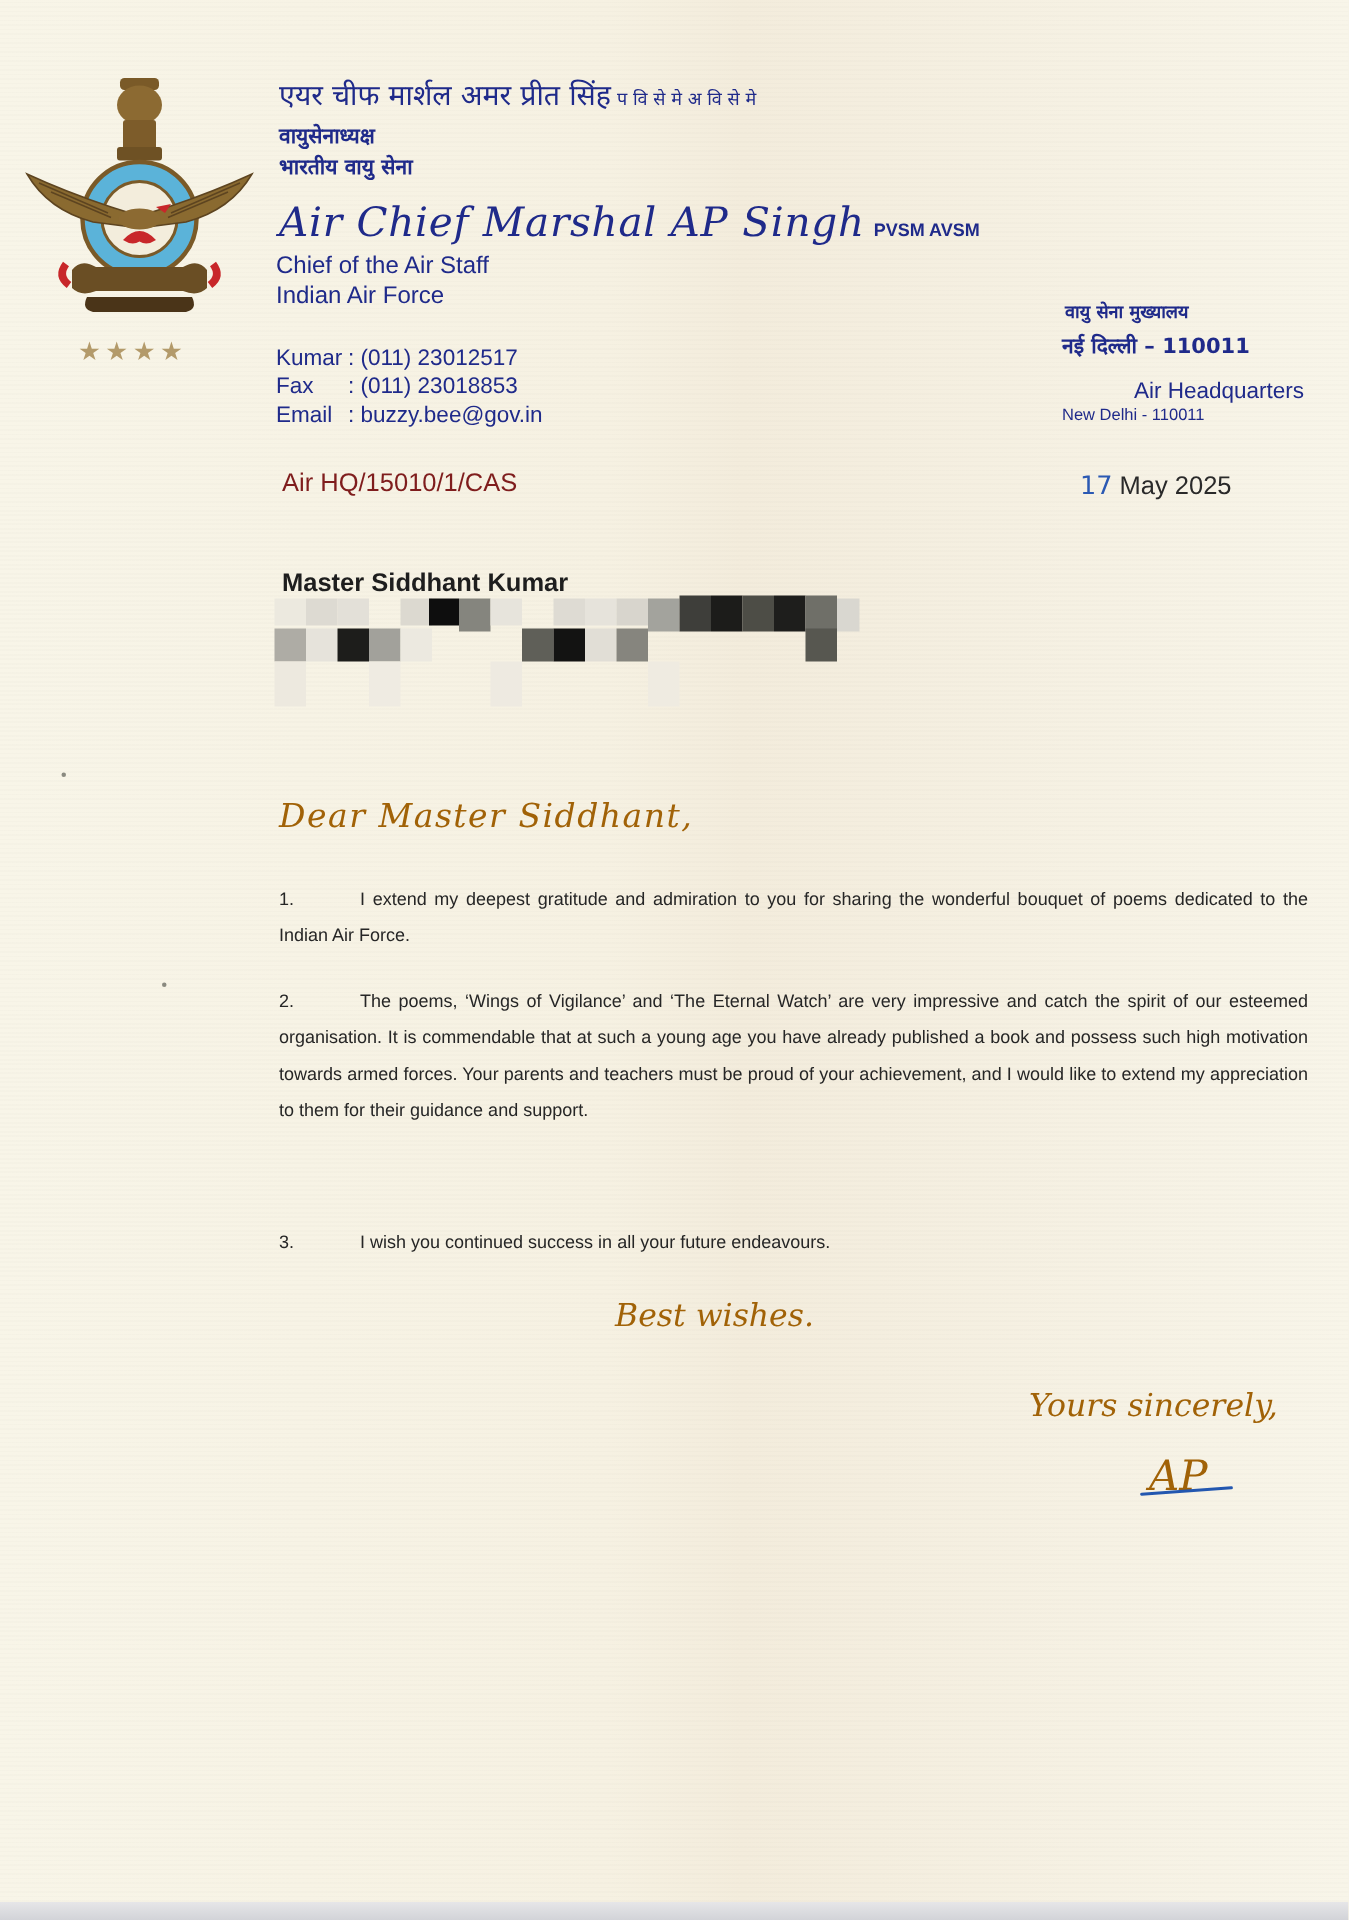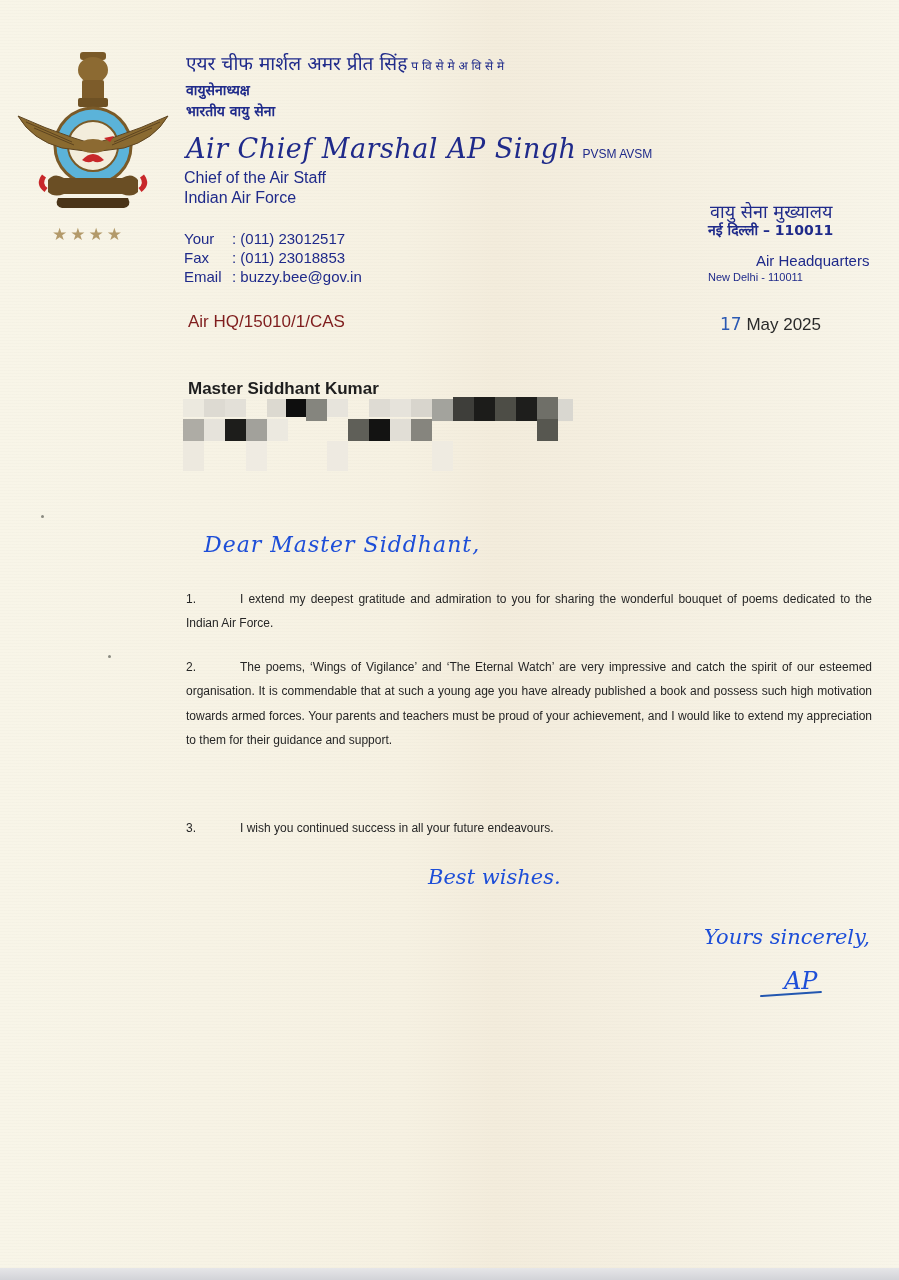--- a/index.html
+++ b/index.html
@@ -25,54 +25,54 @@
   
   .emblem { position: absolute; left: 14px; top: 48px; width: 158px; height: 170px; }
   .stars { position: absolute; left: 52px; top: 224px; font-size: 17px; color: #b39a6a; letter-spacing: 3px; }
 
   .hindi-name { left: 186px; top: 50px; font-size: 19px; font-family: "DejaVu Sans", sans-serif; }
   .hindi-postnom { font-size: 12px; margin-left: 4px; }
   .hindi-title1 { left: 186px; top: 80px; font-size: 14px; font-family: "DejaVu Sans", sans-serif; font-weight: bold; }
   .hindi-title2 { left: 186px; top: 101px; font-size: 14px; font-family: "DejaVu Sans", sans-serif; font-weight: bold; }
 
   .script-name { left: 186px; top: 133px; font-size: 27px; font-family: "DejaVu Serif", serif; font-style: italic; letter-spacing: 0.5px; }
-  .postnom { font-family: "Liberation Sans", sans-serif; font-style: normal; font-weight: normal; font-size: 12px; margin-left: 6px; letter-spacing: 0; }
+  .postnom { font-family: "Liberation Sans", sans-serif; font-style: normal; font-weight: bold; font-size: 12px; margin-left: 6px; letter-spacing: 0; }
 
   .eng-title1 { left: 184px; top: 169px; font-size: 16px; }
   .eng-title2 { left: 184px; top: 189px; font-size: 16px; }
 
   .contact { left: 184px; top: 229px; font-size: 15px; line-height: 19px; }
   .contact-row { display: flex; }
   .contact-label { width: 48px; }
 
-  .hindi-addr1 { left: 710px; top: 199px; font-size: 18px; font-weight: normal; font-family: "DejaVu Sans", sans-serif; }
+  .hindi-addr1 { left: 710px; top: 199px; font-size: 12px; font-weight: bold; font-family: "DejaVu Sans", sans-serif; }
   .hindi-addr2 { left: 708px; top: 220px; font-size: 14px; font-weight: bold; font-family: "DejaVu Sans", sans-serif; }
   .eng-addr1 { left: 708px; top: 252px; font-size: 15px; margin-left: 48px; }
   .eng-addr2 { left: 708px; top: 271px; font-size: 11px; }
 
   .ref { left: 188px; top: 312px; font-size: 17px; color: #7f1d1d; }
   .date { left: 720px; top: 314px; font-size: 17px; color: #2a2a2a; }
   .date-day { color: #2b59b3; font-family: "DejaVu Sans", sans-serif; font-weight: normal; margin-top: 12px; }
 
   .recipient { left: 188px; top: 379px; font-size: 17px; font-weight: bold; color: #1e1e1e; }
   .redacted { position: absolute; left: 183px; top: 397px; width: 390px; height: 80px; }
   .mosaic-cell { position: absolute; width: 21px; height: 22px; }
 
-  .handwrite { font-family: "DejaVu Serif", serif; font-style: italic; color: #1d4ed8; margin-left: 18px; }
+  .handwrite { font-family: "DejaVu Serif", serif; font-style: italic; color: #a16207; }
   .salutation { left: 186px; top: 532px; font-size: 22px; letter-spacing: 1px; }
 
   .para { position: absolute; left: 186px; width: 686px; font-size: 12px; line-height: 24.3px; color: #262626; text-align: justify; text-align-last: left; }
   .para .num { display: inline-block; width: 54px; }
   .p1 { top: 587px; }
   .p2 { top: 655px; }
   .p3 { top: 816px; }
 
   .best { left: 410px; top: 865px; font-size: 21px; }
   .yours { left: 686px; top: 925px; font-size: 21px; }
-  .sig { left: 766px; top: 967px; font-size: 24px; }
+  .sig { left: 766px; top: 967px; font-size: 28px; }
   .sig-line { position: absolute; left: 760px; top: 993px; width: 62px; height: 2px; background: #2357b0; transform: rotate(-4deg); border-radius: 2px; }
 
   .speck { position: absolute; width: 3px; height: 3px; border-radius: 50%; background: #8a8a80; }
 </style>
 </head>
 <body>
 
 <div class="paper"></div>
 <div class="bottom-edge"></div>
 
@@ -110,21 +110,21 @@
 <div class="abs blue hindi-title2">भारतीय वायु सेना</div>
 
 <div class="abs blue script-name">
   <span>Air Chief Marshal AP Singh</span><span class="postnom">PVSM AVSM</span>
 </div>
 <div class="abs blue eng-title1">Chief of the Air Staff</div>
 <div class="abs blue eng-title2">Indian Air Force</div>
 
 <div class="abs blue contact">
   <div class="contact-row">
-    <span class="contact-label">Your</span>
+    <span class="contact-label">Kumar</span>
     <span>: (011) 23012517</span>
   </div>
   <div class="contact-row">
     <span class="contact-label">Fax</span>
     <span>: (011) 23018853</span>
   </div>
   <div class="contact-row">
     <span class="contact-label">Email</span>
     <span>: buzzy.bee@gov.in</span>
   </div>

